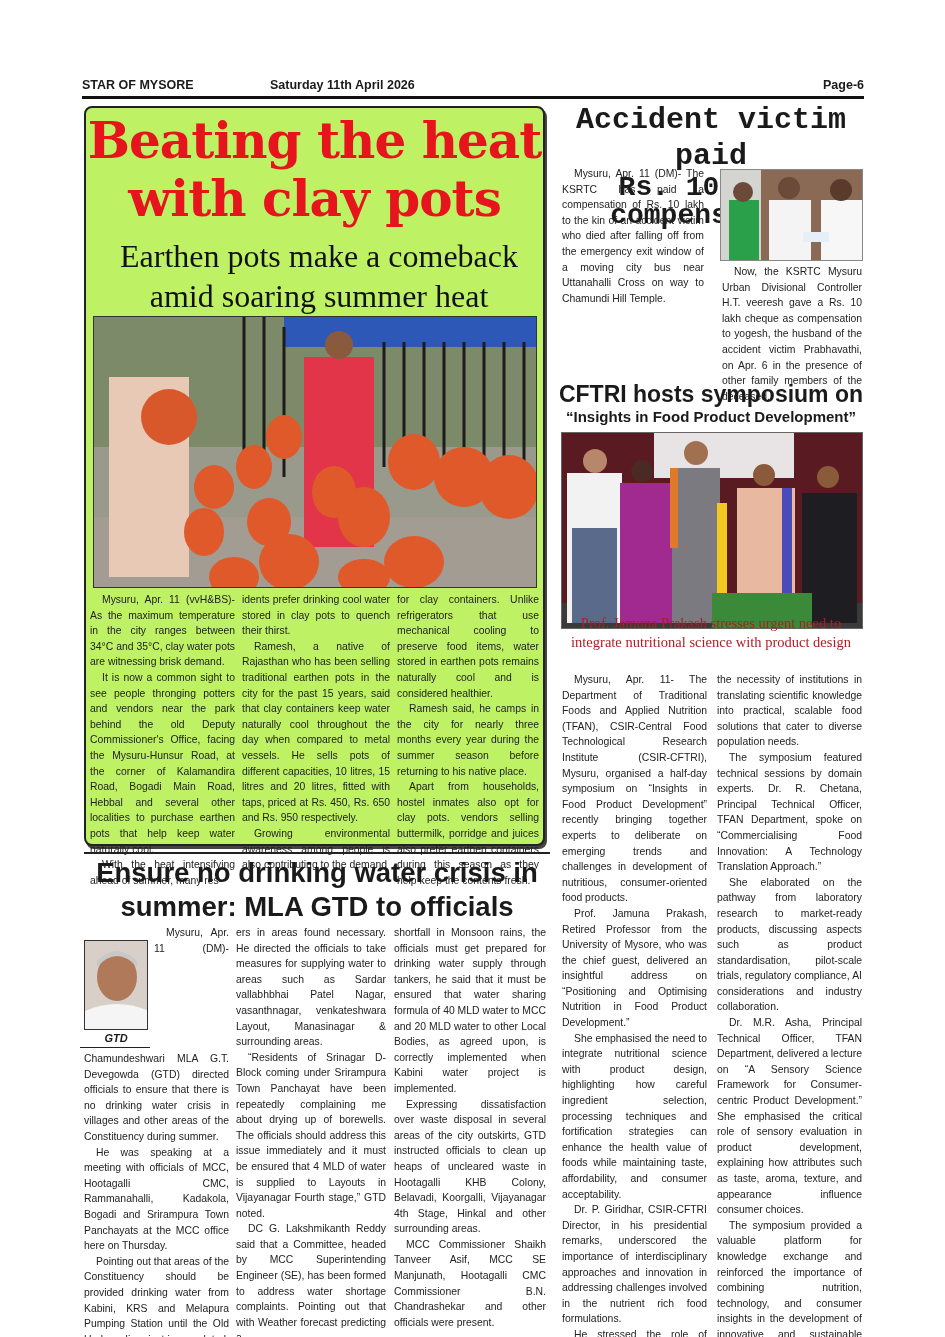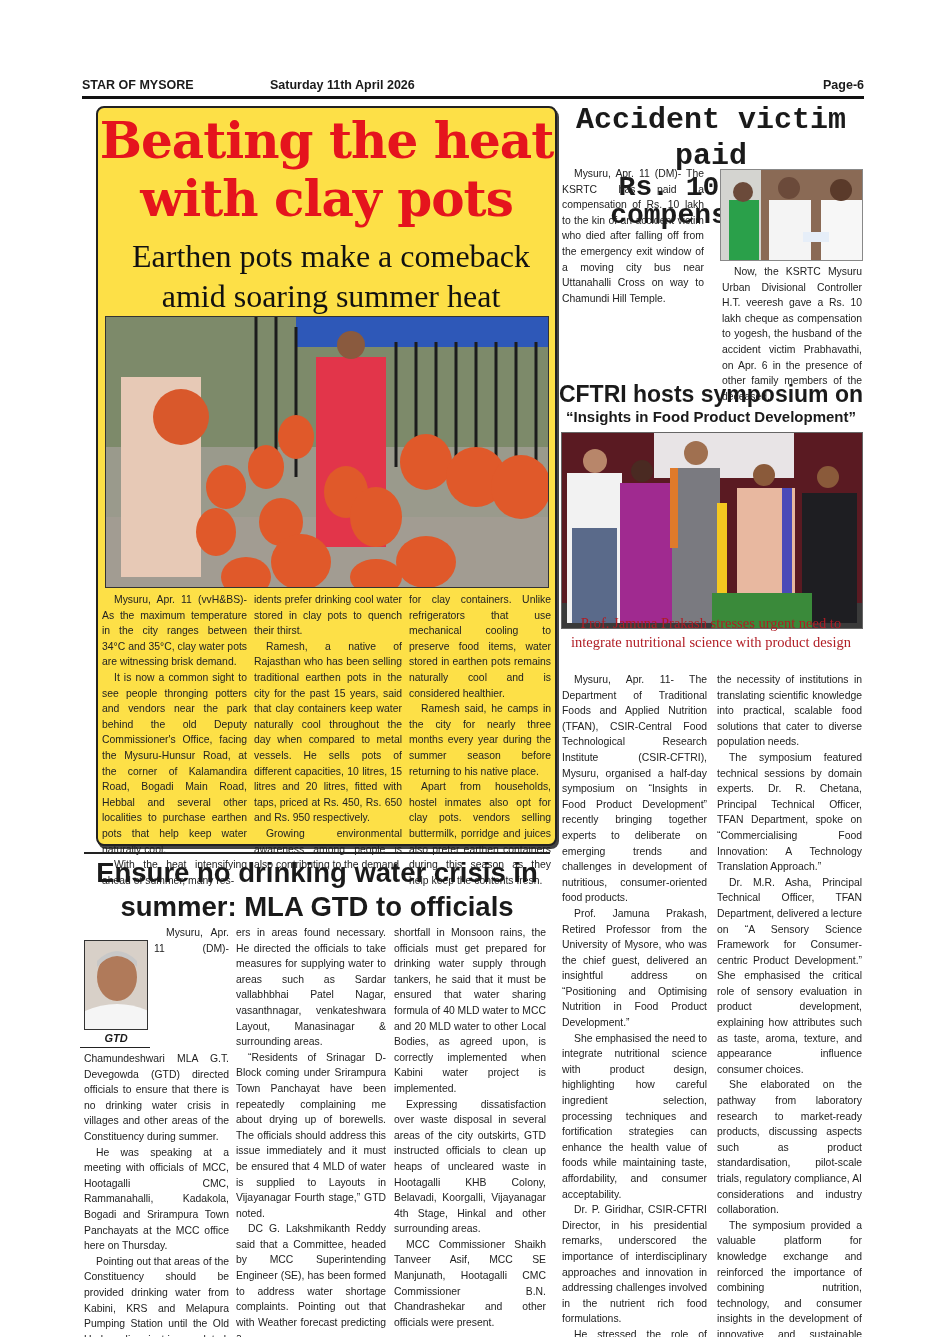--- a/index.html
+++ b/index.html
@@ -7,22 +7,22 @@
   body { position: relative; font-family: "Liberation Sans", sans-serif; color: #1a1a1a; }
 
   .masthead { position: absolute; left: 82px; top: 76px; width: 782px; height: 20px; }
   .masthead span { position: absolute; top: 2px; font-size: 12.5px; font-weight: bold; font-family: "Liberation Sans", sans-serif; }
   .mh-paper { left: 0; }
   .mh-date { left: 188px; }
   .mh-page { right: 0; }
   .mh-rule { position: absolute; left: 82px; top: 96px; width: 782px; height: 3px; background: #111; }
 
   
-  .clay-box { position: absolute; left: 96px; top: 106px; width: 461px; height: 740px;
-    border: 2px solid #222; border-radius: 8px; box-shadow: 2px 3px 0 #444; background: #fde047; }
+  .clay-box { position: absolute; left: 84px; top: 106px; width: 461px; height: 740px;
+    border: 2px solid #222; border-radius: 8px; box-shadow: 2px 3px 0 #444; background: #bef264; }
   .clay-headline { position: absolute; left: 0; top: 4px; width: 100%; text-align: center;
     font-family: "DejaVu Serif", serif; font-weight: bold; color: #e5141d; font-size: 50px; line-height: 58px; letter-spacing: -1px; }
   .clay-sub { position: absolute; left: 0; top: 128px; width: 100%; text-align: center;
     font-family: "Liberation Serif", serif; font-size: 32px; line-height: 40px; color: #111; padding-left: 9px; }
   .clay-photo { position: absolute; left: 7px; top: 208px; width: 444px; height: 272px; border: 1px solid #333; overflow: hidden; }
   .clay-cols { position: absolute; left: 4px; top: 484px; width: 451px; height: 250px; }
 
   .col { position: absolute; font-size: 10.4px; line-height: 15.6px; text-align: justify; color: #222; }
   .col p { text-indent: 12px; }
   .col p.noind { text-indent: 0; }
@@ -187,22 +187,22 @@
 <div class="col" style="left:562px;top:672px;width:145px;">
   <p>Mysuru, Apr. 11- The Department of Traditional Foods and Applied Nutrition (TFAN), CSIR-Central Food Technological Research Institute (CSIR-CFTRI), Mysuru, organised a half-day symposium on “Insights in Food Product Development” recently bringing together experts to deliberate on emerging trends and challenges in development of nutritious, consumer-oriented food products.</p>
   <p>Prof. Jamuna Prakash, Retired Professor from the University of Mysore, who was the chief guest, delivered an insightful address on “Positioning and Optimising Nutrition in Food Product Development.”</p>
   <p>She emphasised the need to integrate nutritional science with product design, highlighting how careful ingredient selection, processing techniques and fortification strategies can enhance the health value of foods while maintaining taste, affordability, and consumer acceptability.</p>
   <p>Dr. P. Giridhar, CSIR-CFTRI Director, in his presidential remarks, underscored the importance of interdisciplinary approaches and innovation in addressing challenges involved in the nutrient rich food formulations.</p>
   <p>He stressed the role of sensory science in winning the consumers acceptance and also successful marketing of these products. He also mentioned</p>
 </div>
 <div class="col" style="left:717px;top:672px;width:145px;">
   <p class="noind">the necessity of institutions in translating scientific knowledge into practical, scalable food solutions that cater to diverse population needs.</p>
   <p>The symposium featured technical sessions by domain experts. Dr. R. Chetana, Principal Technical Officer, TFAN Department, spoke on “Commercialising Food Innovation: A Technology Translation Approach.”</p>
+  <p>She elaborated on the pathway from laboratory research to market-ready products, discussing aspects such as product standardisation, pilot-scale trials, regulatory compliance, AI considerations and industry collaboration.</p>
   <p>Dr. M.R. Asha, Principal Technical Officer, TFAN Department, delivered a lecture on “A Sensory Science Framework for Consumer-centric Product Development.” She emphasised the critical role of sensory evaluation in product development, explaining how attributes such as taste, aroma, texture, and appearance influence consumer choices.</p>
-  <p>She elaborated on the pathway from laboratory research to market-ready products, discussing aspects such as product standardisation, pilot-scale trials, regulatory compliance, AI considerations and industry collaboration.</p>
   <p>The symposium provided a valuable platform for knowledge exchange and reinforced the importance of combining nutrition, technology, and consumer insights in the development of innovative and sustainable food products.</p>
 
 </div>
 
 <div class="wat-rule"></div>
 <div class="wat-head">
   <div>Ensure no drinking water crisis in</div>
   <div>summer: MLA GTD to officials</div>
 </div>
 <div class="gtd-photo">

